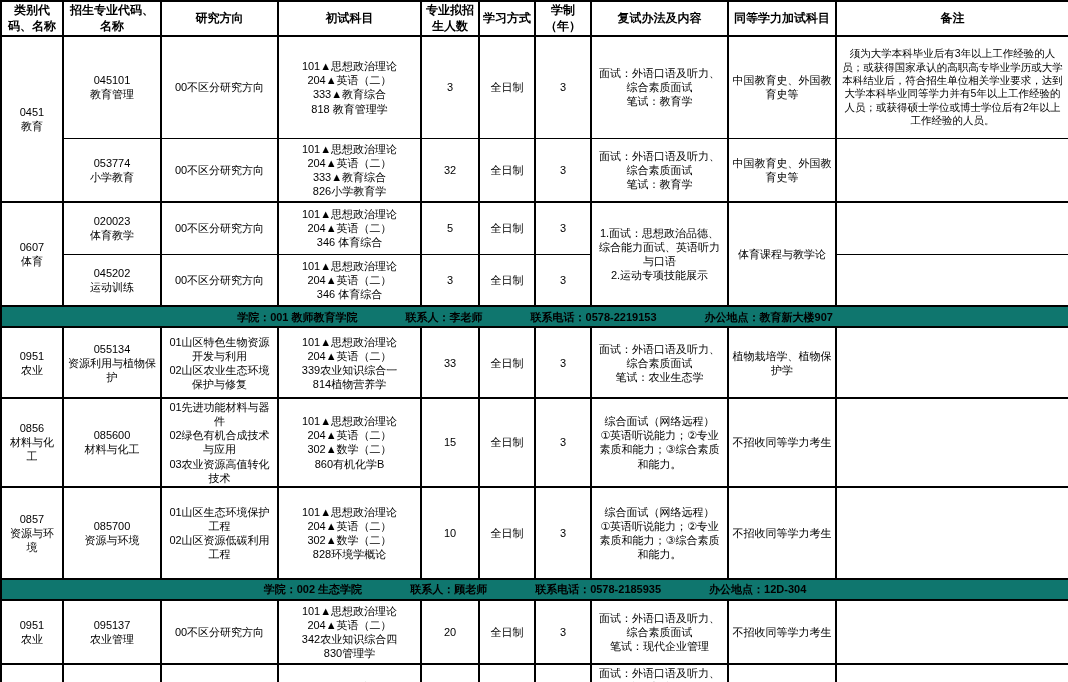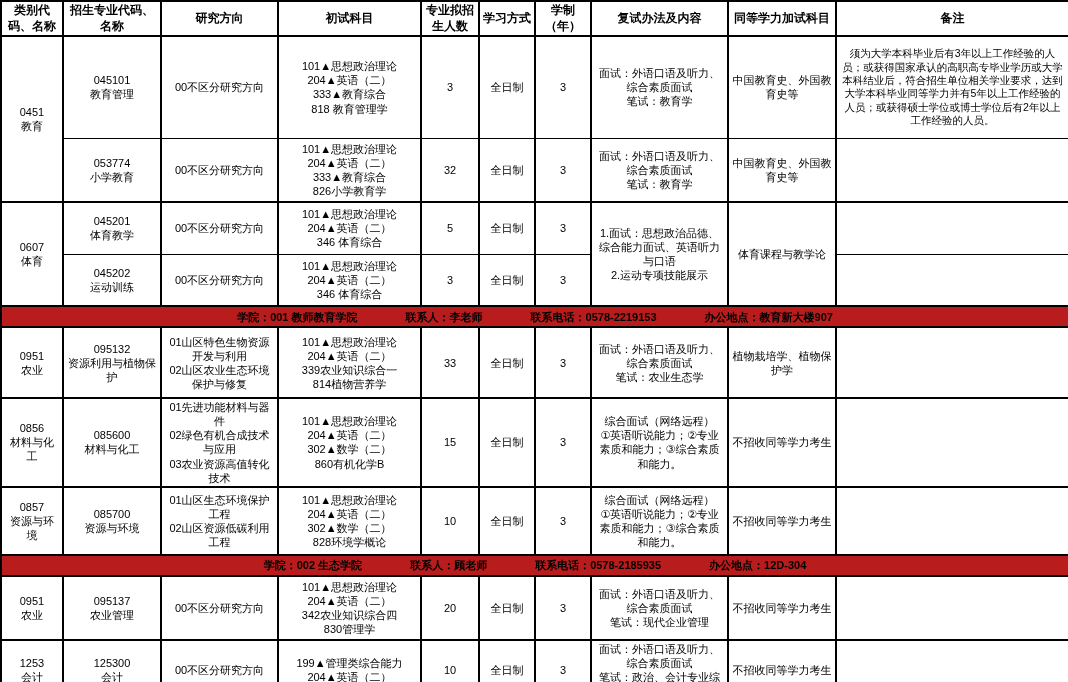--- a/index.html
+++ b/index.html
@@ -17,26 +17,26 @@
   table.sched th {
     font-size:12px; font-weight:bold; text-align:center;
     border-bottom-width:2px; white-space:normal; line-height:1.3;
   }
   .c { text-align:center; }
   .l { text-align:center; }
   tr.hrow   { height:28px; }
   tr.r1 { height:102px; } tr.r2 { height:64px; }
   tr.r3 { height:52px; }  tr.r4 { height:52px;margin-left:8px; }
   tr.r5 { height:71px; }  tr.r6 { height:75px; }
-  tr.r7 { height:68px; }  tr.r8 { height:64px; }
+  tr.r7 { height:92px; }  tr.r8 { height:64px; }
   tr.r9 { height:48px; }
   tr.thick-top td { border-top-width:2px; }
   tr.sep { height:21px; }
   tr.sep td {
-    background:#b91c1c; border-top-width:2px; border-bottom-width:2px;
+    background:#0f766e; border-top-width:2px; border-bottom-width:2px;
     font-weight:bold; text-align:center; white-space:nowrap; padding:0;
   }
   .sep-item { display:inline-block; margin:0 24px; }
   td.remark-cell { font-size:10.5px; line-height:1.32; }
 </style>
 </head>
 <body>
 
 <table class="sched">
   <colgroup>
@@ -98,21 +98,21 @@
     <td class="c">3</td>
     <td class="l">面试：外语口语及听力、综合素质面试
 笔试：教育学</td>
     <td class="l">中国教育史、外国教育史等</td>
     <td class="l remark-cell"></td>
   </tr>
 
   <tr class="r3 thick-top">
     <td class="c" rowspan="2">0607
 体育</td>
-    <td class="c">045201
+    <td class="c">020023
 体育教学</td>
     <td class="l">00不区分研究方向</td>
     <td class="l">101▲思想政治理论
 204▲英语（二）
 346 体育综合</td>
     <td class="c">5</td>
     <td class="c">全日制</td>
     <td class="c">3</td>
     <td class="l" rowspan="2">1.面试：思想政治品德、综合能力面试、英语听力与口语
 2.运动专项技能展示</td>
@@ -135,21 +135,21 @@
 
   <tr class="sep">
     <td colspan="10">
       <span class="sep-item">学院：001 教师教育学院</span><span class="sep-item">联系人：李老师</span><span class="sep-item">联系电话：0578-2219153</span><span class="sep-item">办公地点：教育新大楼907</span>
     </td>
   </tr>
 
   <tr class="r5">
     <td class="c">0951
 农业</td>
-    <td class="c">095132
+    <td class="c">055134
 资源利用与植物保护</td>
     <td class="l">01山区特色生物资源开发与利用
 02山区农业生态环境保护与修复</td>
     <td class="l">101▲思想政治理论
 204▲英语（二）
 339农业知识综合一
 814植物营养学</td>
     <td class="c">33</td>
     <td class="c">全日制</td>
     <td class="c">3</td>

